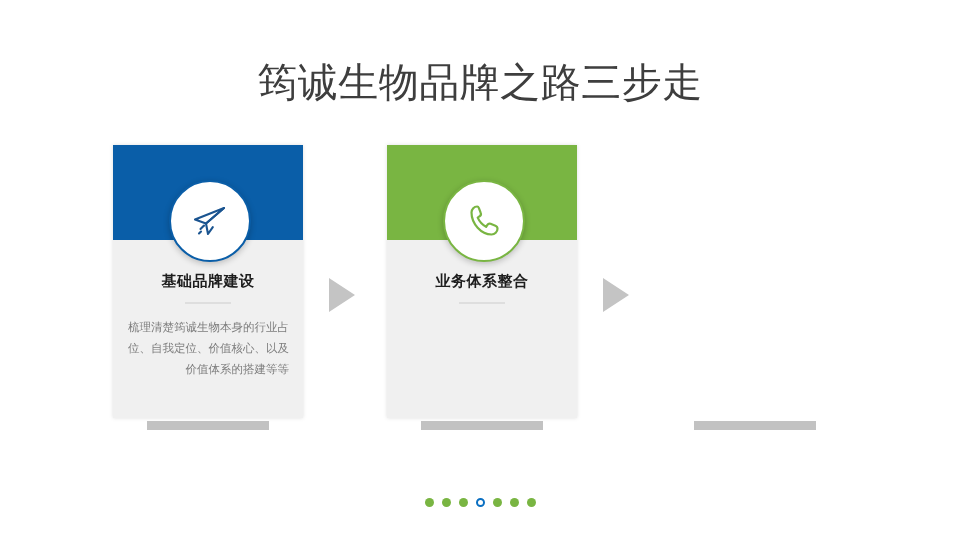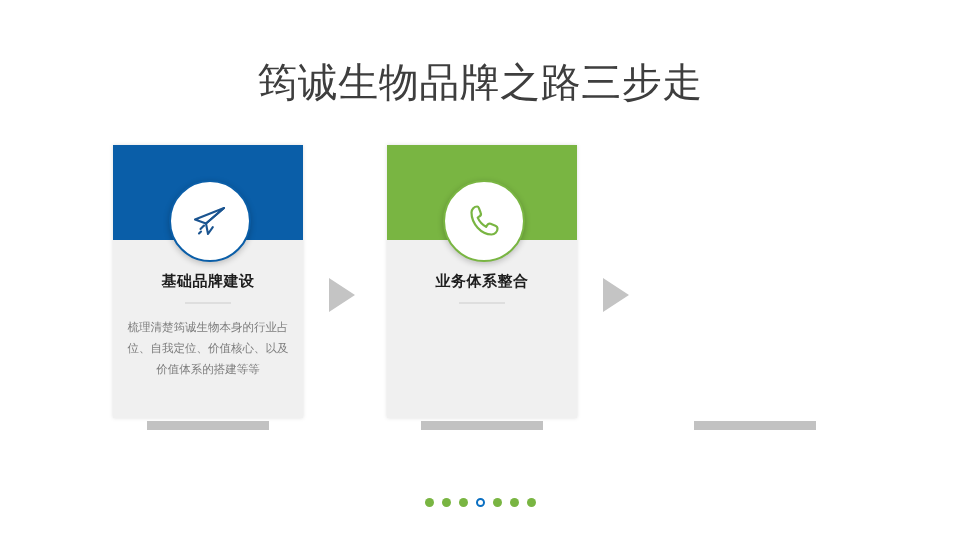--- a/index.html
+++ b/index.html
@@ -99,21 +99,21 @@
     margin-left: -23px;
     width: 46px;
     height: 2px;
     background: #dedede;
   }
   .card-desc {
     position: absolute;
     top: 172px;
     left: 14px;
     width: 162px;
-    text-align: center;
+    text-align: right;
     font-size: 11.5px;
     line-height: 21px;
     color: #7d7d7d;
   }
 
   
   .card-base {
     position: absolute;
     top: 276px;
     width: 122px;

